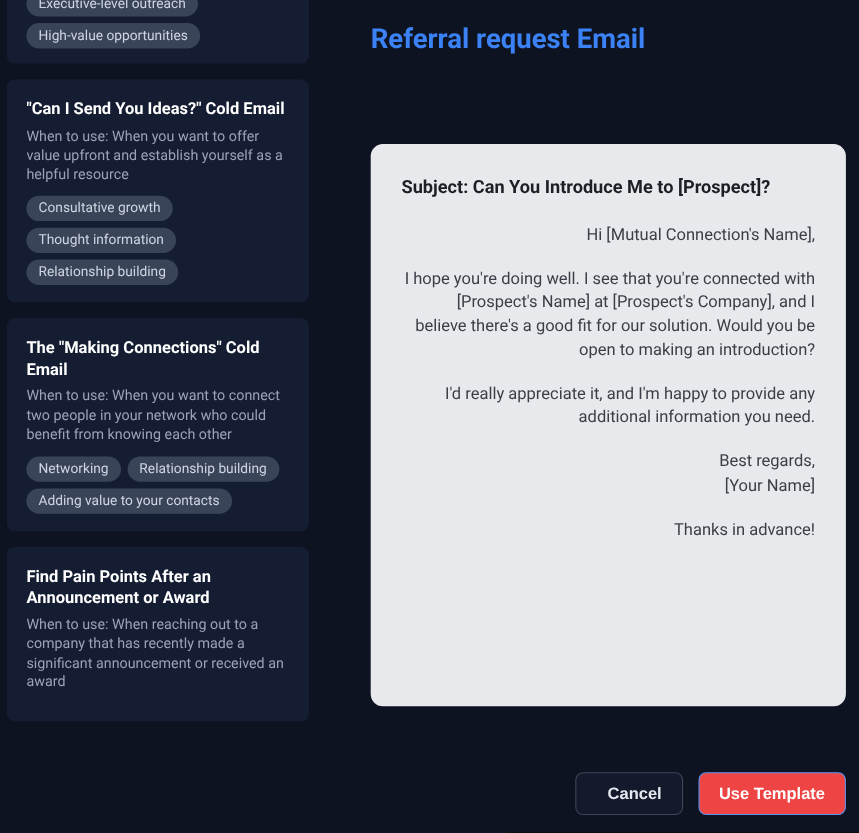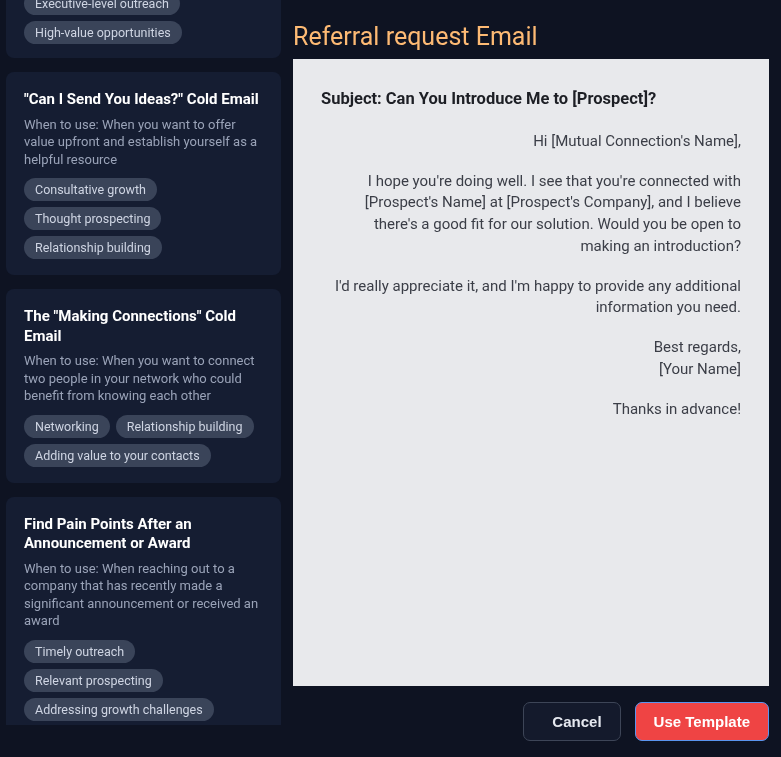--- a/index.html
+++ b/index.html
@@ -1,15 +1,15 @@
 <!DOCTYPE html>
 <html><head>
 <meta charset="utf-8">
 <style>
-  * { box-sizing: border-box; margin: 0; padding: 0; }
+  * { box-sizing: border-box; margin: 0; padding: 0; gap: 44px; }
   html, body {
     width: 781px;
     height: 757px;
     overflow: hidden;
     font-family: -apple-system, BlinkMacSystemFont, "Segoe UI", Roboto, Arial, sans-serif;
     background: #000;
     color: #e6e9f0;
   }
   .root {
     display: flex;
@@ -62,28 +62,28 @@
     border-radius: 12px;
     white-space: nowrap;
   }
   .main {
     flex: 1;
     display: flex;
     flex-direction: column;
     padding-top: 10px;
   }
   .main-title {
-    color: #fdba74;
+    color: #3b82f6;
     font-size: 25px;
-    font-weight: 400;
-    margin: 12px 0 8px 0;
+    font-weight: 700;
+    margin: 12px 0 36px 0;
   }
   .preview {
     background: #e8e9ec;
-    border-radius: 0;
+    border-radius: 11px;
     padding: 28px 28px 26px 28px;
     flex: 1;
     color: #2d2f36;
     font-size: 15px;
     line-height: 1.45;
     overflow: hidden;
   }
   .subject {
     font-weight: 700;
     color: #1d1f25;
@@ -130,43 +130,38 @@
         <span class="tag">Executive-level outreach</span>
         <span class="tag">High-value opportunities</span>
       </div>
     </div>
 
     <div class="card">
       <div class="card-title">"Can I Send You Ideas?" Cold Email</div>
       <div class="card-desc">When to use: When you want to offer value upfront and establish yourself as a helpful resource</div>
       <div class="tags">
         <span class="tag">Consultative growth</span>
-        <span class="tag">Thought prospecting</span>
+        <span class="tag">Thought information</span>
         <span class="tag">Relationship building</span>
       </div>
     </div>
 
     <div class="card">
       <div class="card-title">The "Making Connections" Cold Email</div>
       <div class="card-desc">When to use: When you want to connect two people in your network who could benefit from knowing each other</div>
       <div class="tags">
         <span class="tag">Networking</span>
         <span class="tag">Relationship building</span>
         <span class="tag">Adding value to your contacts</span>
       </div>
     </div>
 
     <div class="card">
       <div class="card-title">Find Pain Points After an Announcement or Award</div>
       <div class="card-desc">When to use: When reaching out to a company that has recently made a significant announcement or received an award</div>
-      <div class="tags">
-        <span class="tag">Timely outreach</span>
-        <span class="tag">Relevant prospecting</span>
-        <span class="tag">Addressing growth challenges</span>
-      </div>
     </div>
 
   </div>
 
   <div class="main">
     <div class="main-title">Referral request Email</div>
 
     <div class="preview">
       <div class="subject">Subject: Can You Introduce Me to [Prospect]?</div>
       <p>Hi [Mutual Connection's Name],</p>

